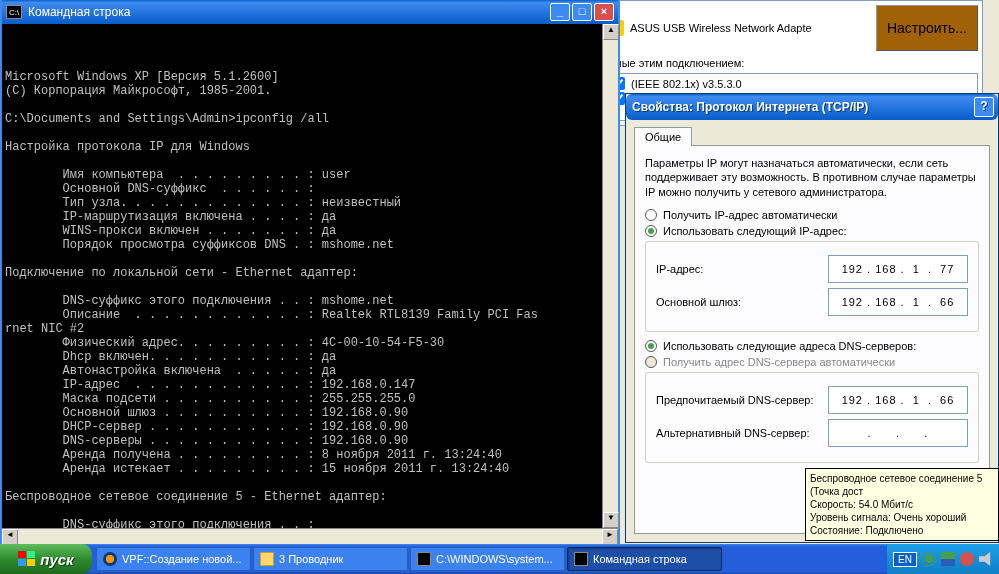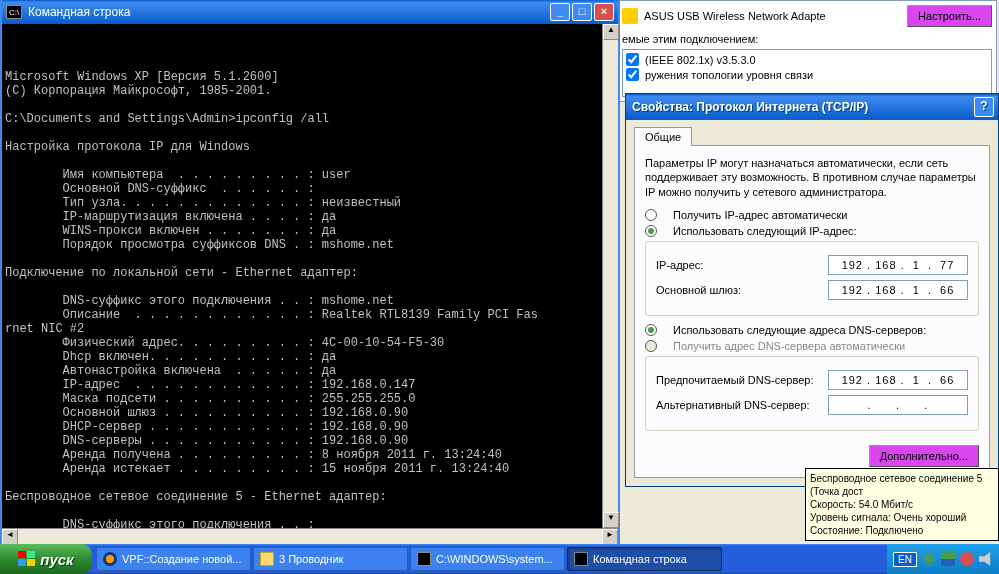--- a/index.html
+++ b/index.html
@@ -8,35 +8,35 @@
   font-family: Tahoma, Arial, sans-serif;
   font-size: 11px;
   background: #ece9d8;
   position: relative;
   overflow: hidden;
 }
 
 
 .bg-window {
   position: absolute;
-  right: 2px; top: 0;
+  right: 16px; top: 0;
   width: 380px;
   background: #fff;
   border: 1px solid #7f9db9;
   padding: 4px;
 }
 .bg-row { display: flex; align-items: center; gap: 6px; margin-bottom: 2px; }
 .bg-ico { width: 16px; height: 16px; background: #ffcc00; border-radius: 2px; }
 .btn-gray {
-  background: #d946ef;
+  background: #a16207;
   border: 1px solid #999;
   border-right-color: #555;
   border-bottom-color: #555;
-  padding: 4px 10px;
-  font-size: 11px;
+  padding: 14px 10px;
+  font-size: 14px;
 }
 
 
 .tcpip {
   position: absolute;
   left: 625px; top: 93px;
   width: 374px;
   background: #ece9d8;
   border: 1px solid #003c74;
 }
@@ -44,20 +44,21 @@
   height: 26px;
   background: linear-gradient(#0a5fcb, #3e8af0 10%, #0a5fcb 95%);
   color: #fff;
   font-weight: bold;
   font-size: 12px;
   display: flex;
   align-items: center;
   padding: 0 6px;
   text-shadow: 1px 1px 0 #003c74;
   position: relative;
+  border-radius: 6px;
 }
 .titlebtn {
   position: absolute; right: 4px; top: 3px;
   width: 20px; height: 20px;
   background: #d84f4f;
   border: 1px solid #fff;
   color: #fff;
   font-weight: bold;
   text-align: center;
   line-height: 16px;
@@ -79,41 +80,41 @@
   position: relative;
   top: 1px;
 }
 .tcpip .pane {
   margin: 0 8px 8px 8px;
   background: #fcfcfe;
   border: 1px solid #919b9c;
   padding: 10px;
 }
 .desc { margin-bottom: 10px; line-height: 1.3; }
-.radio-row { display: flex; align-items: flex-start; gap: 16px; margin: 4px 0; }
+.radio-row { display: flex; align-items: flex-start; gap: 6px; margin: 4px 0; }
 .radio {
   width: 12px; height: 12px; border-radius: 50%;
   border: 1px solid #555; background: #fff;
   display: flex; align-items: center; justify-content: center;
 }
 .radio.checked::after {
   content: ""; width: 6px; height: 6px; border-radius: 50%; background: #4a9e4a;
 }
 .grp {
   border: 1px solid #d0d0bf;
   border-radius: 3px;
   padding: 8px 10px 10px 10px;
   margin: 4px 0 8px 0;
 }
 .fld-row {
   display: flex; align-items: center; margin: 5px 0;
 }
 .fld-row .lbl { flex: 1; }
 .ipbox {
-  width: 140px; height: 20px;
+  width: 140px; height: 28px;
   border: 1px solid #7f9db9;
   background: #fff;
   font-size: 11px;
   padding: 2px 4px;
   text-align: center;
   letter-spacing: 1px;
 }
 .extra-btn { float: right; margin-top: 6px; }
 
 

